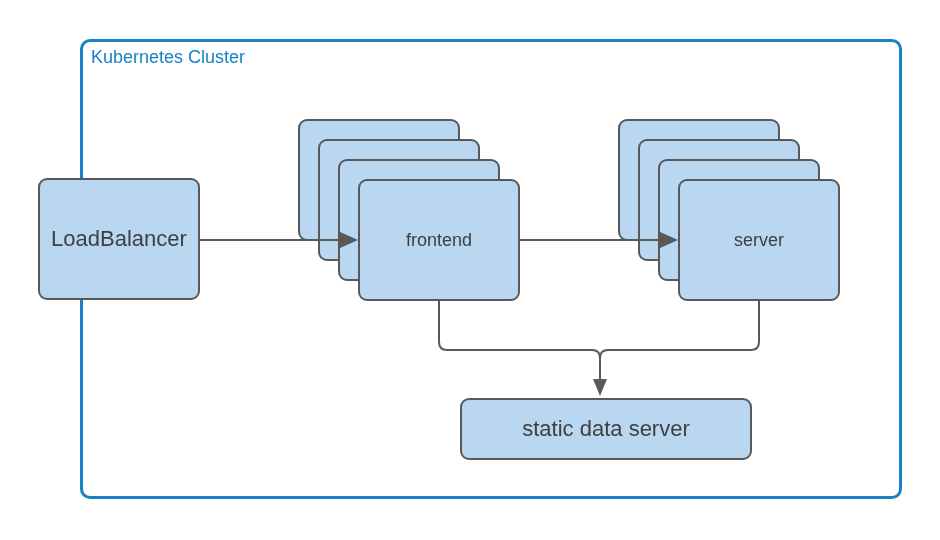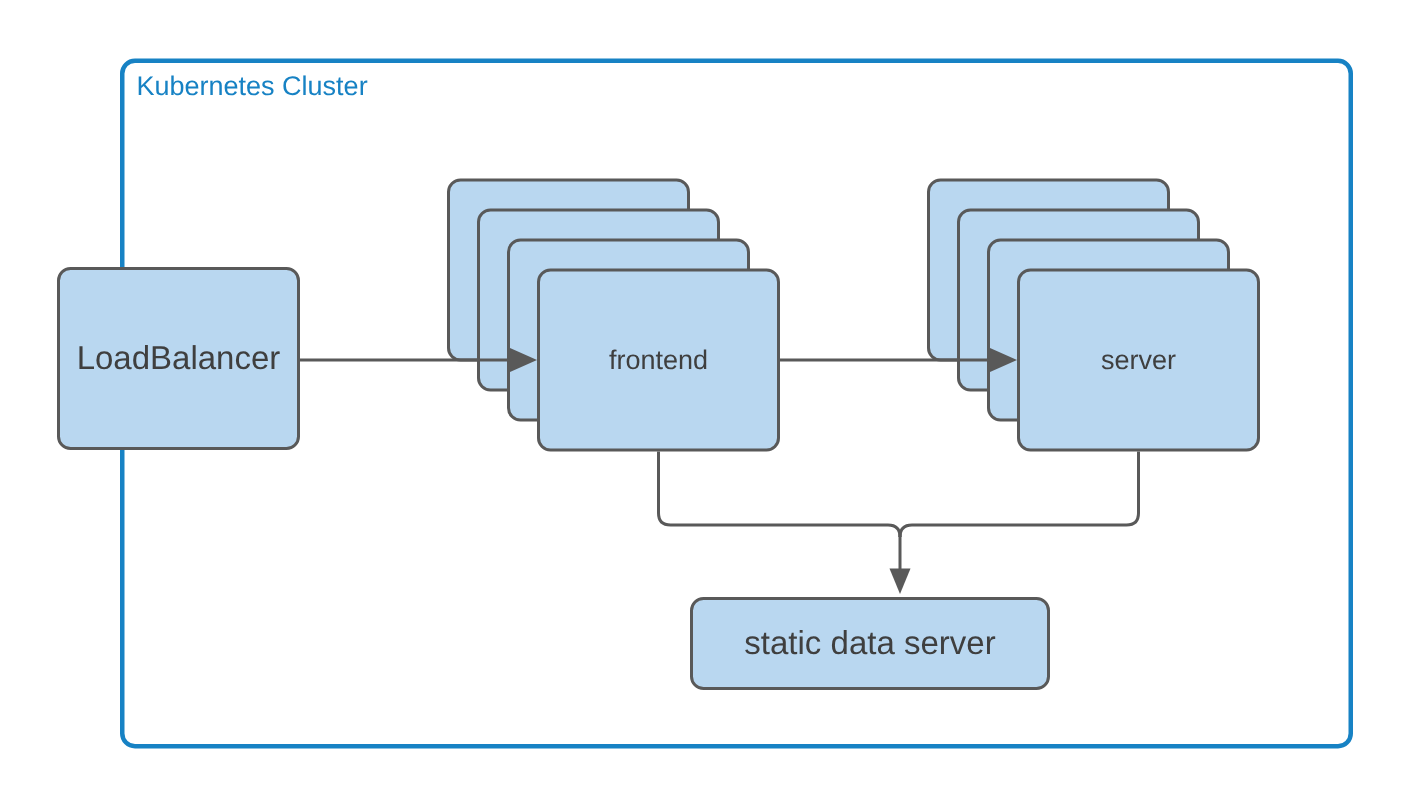--- a/index.html
+++ b/index.html
@@ -29,21 +29,21 @@
   }
   .node{
     position:absolute;box-sizing:border-box;
     background:var(--node-fill);
     border:2.5px solid var(--node-border);
     border-radius:9px;
     display:flex;align-items:center;justify-content:center;
     font-size:22px;color:var(--node-text);
   }
   #node-loadbalancer{left:38px;top:178px;width:162px;height:122px;z-index:4;}
-  #node-static{left:460px;top:398px;width:240px;height:62px;z-index:2;}
+  #node-static{left:460px;top:398px;width:292px;height:62px;z-index:2;}
   .stack{position:absolute;width:222px;height:228px;z-index:2;}
   #stack-frontend{left:298px;top:119px;}
   #stack-backend{left:618px;top:119px;}
   .card{
     position:absolute;width:162px;height:122px;box-sizing:border-box;
     background:var(--node-fill);
     border:2.5px solid var(--node-border);
     border-radius:9px;
     display:flex;align-items:center;justify-content:center;
     font-size:18px;color:var(--node-text);

